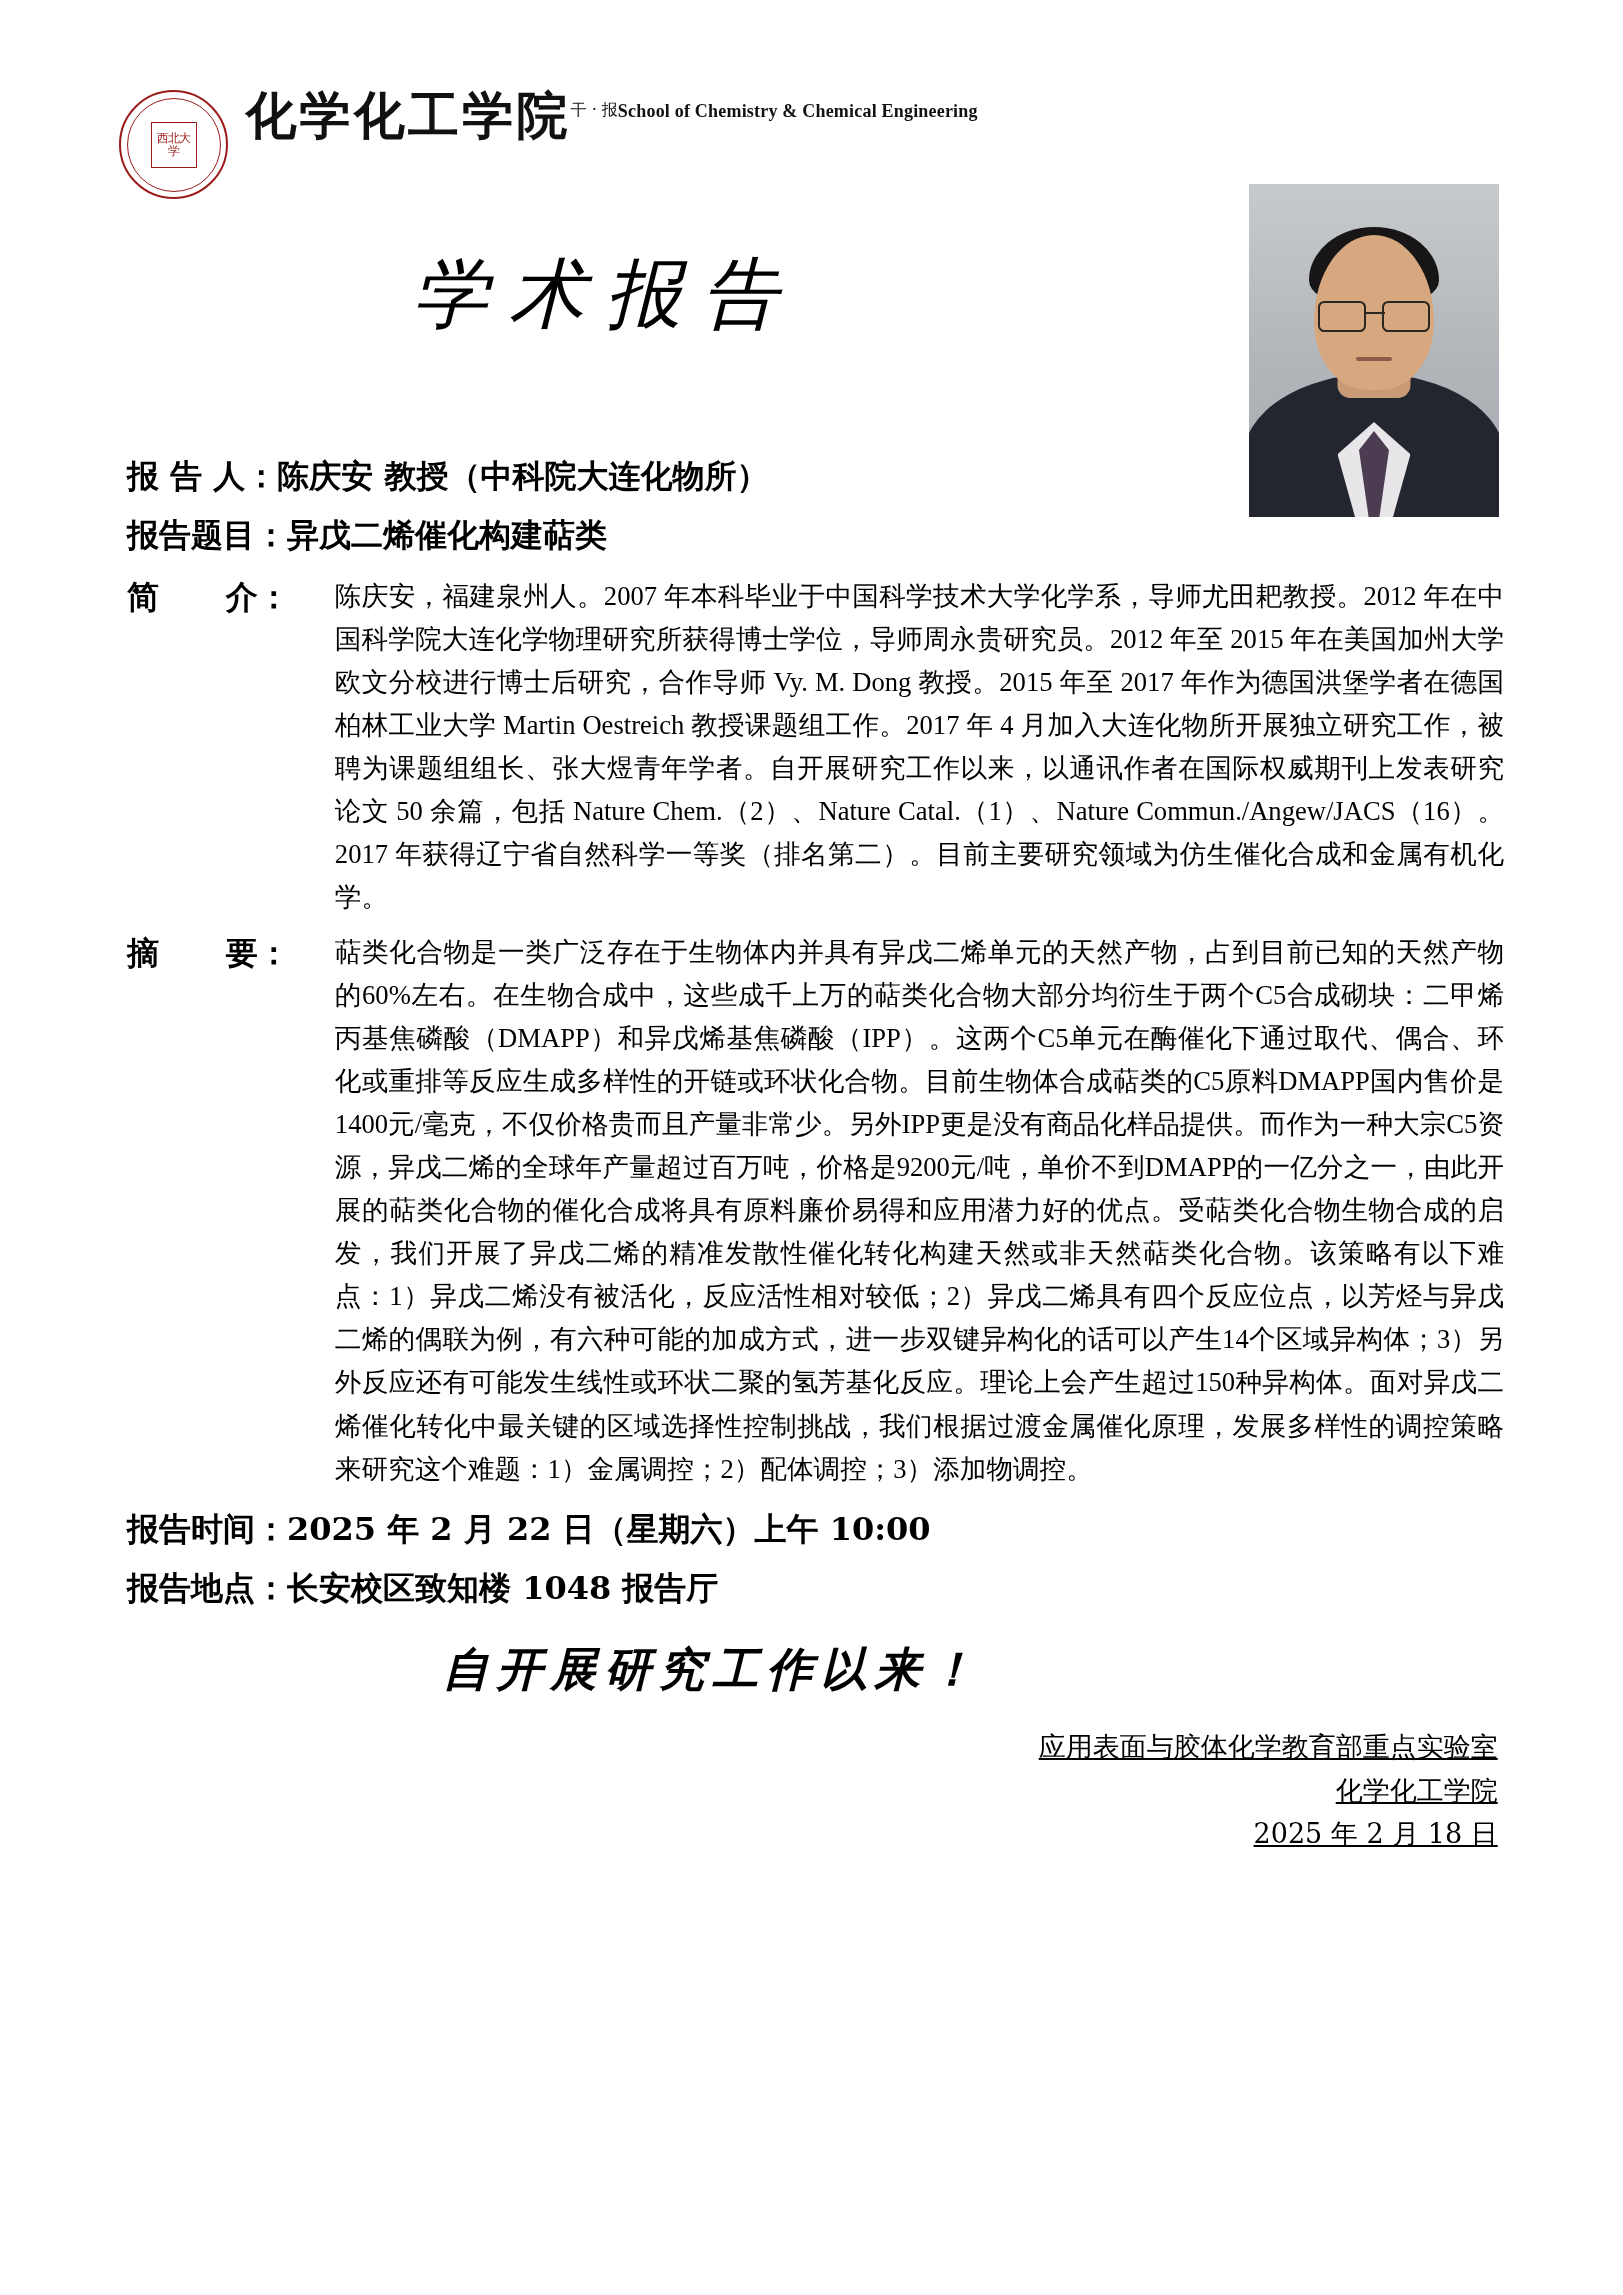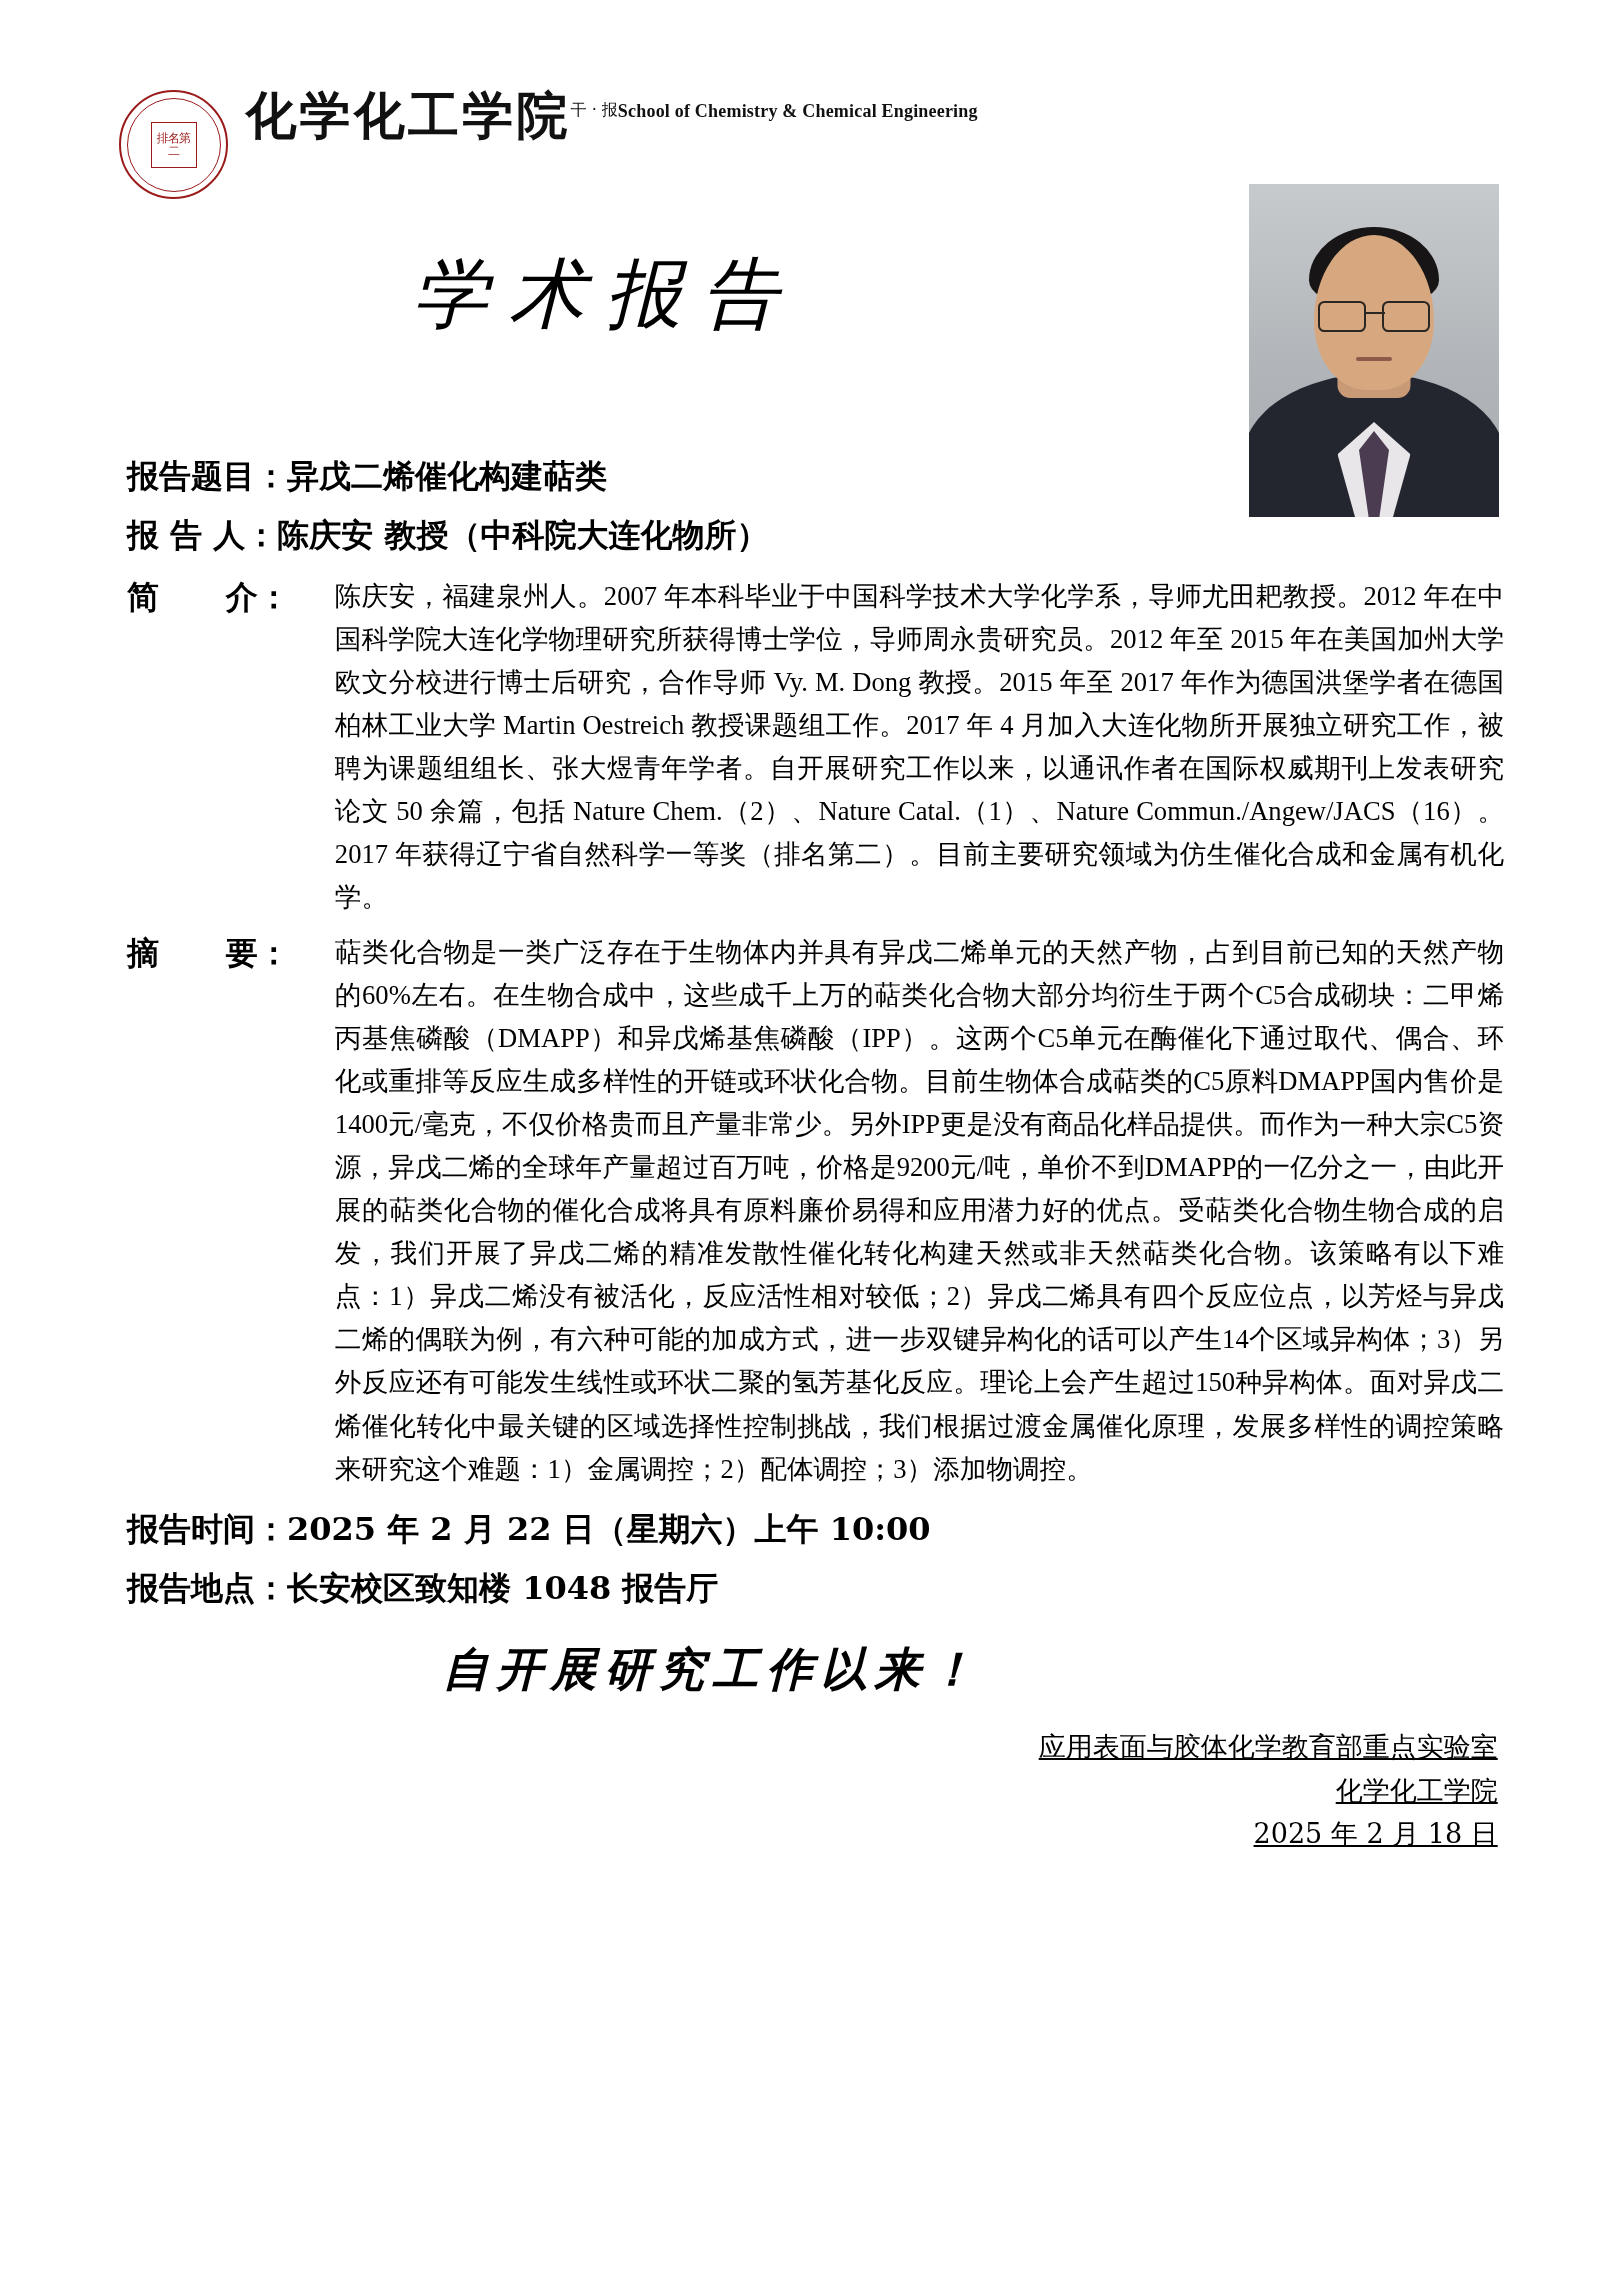--- a/index.html
+++ b/index.html
@@ -309,21 +309,21 @@
   }
   .signature div { white-space: nowrap; }
 </style>
 </head>
 <body>
 
 <div class="page">
 
   <div class="header">
     <div class="seal">
-      <div class="seal-inner">排名第二</div>
+      <div class="seal-inner">西北大学</div>
     </div>
     <div class="logo-text">
       <div class="logo-cn"><span>化学化工学院</span><span class="sup">干 · 报</span></div>
       <div class="logo-en">School of Chemistry &amp; Chemical Engineering</div>
     </div>
   </div>
 
   <div class="portrait">
     <div class="bg"></div>
     <div class="suit"></div>
@@ -338,28 +338,28 @@
       <div class="lens r"></div>
     </div>
     <div class="mouth"></div>
   </div>
 
   <div class="main-title">学术报告</div>
 
   <div class="content">
 
     <div class="row">
-      <div class="lbl">报告题目：</div>
-      <div class="val-big">异戊二烯催化构建萜类</div>
-    </div>
-
-    <div class="row">
       <div class="lbl">报 告 人：</div>
       <div class="val-big">陈庆安 教授</div>
       <div class="val-big paren">（中科院大连化物所）</div>
+    </div>
+
+    <div class="row">
+      <div class="lbl">报告题目：</div>
+      <div class="val-big">异戊二烯催化构建萜类</div>
     </div>
 
     <div class="para-row row-bio">
       <div class="lbl">简      介：</div>
       <div class="para">陈庆安，福建泉州人。2007 年本科毕业于中国科学技术大学化学系，导师尤田耙教授。2012 年在中国科学院大连化学物理研究所获得博士学位，导师周永贵研究员。2012 年至 2015 年在美国加州大学欧文分校进行博士后研究，合作导师 Vy. M. Dong 教授。2015 年至 2017 年作为德国洪堡学者在德国柏林工业大学 Martin Oestreich 教授课题组工作。2017 年 4 月加入大连化物所开展独立研究工作，被聘为课题组组长、张大煜青年学者。自开展研究工作以来，以通讯作者在国际权威期刊上发表研究论文 50 余篇，包括 Nature Chem.（2）、Nature Catal.（1）、Nature Commun./Angew/JACS（16）。2017 年获得辽宁省自然科学一等奖（排名第二）。目前主要研究领域为仿生催化合成和金属有机化学。</div>
     </div>
 
     <div class="para-row row-abs">
       <div class="lbl">摘      要：</div>
       <div class="para">萜类化合物是一类广泛存在于生物体内并具有异戊二烯单元的天然产物，占到目前已知的天然产物的60%左右。在生物合成中，这些成千上万的萜类化合物大部分均衍生于两个C5合成砌块：二甲烯丙基焦磷酸（DMAPP）和异戊烯基焦磷酸（IPP）。这两个C5单元在酶催化下通过取代、偶合、环化或重排等反应生成多样性的开链或环状化合物。目前生物体合成萜类的C5原料DMAPP国内售价是1400元/毫克，不仅价格贵而且产量非常少。另外IPP更是没有商品化样品提供。而作为一种大宗C5资源，异戊二烯的全球年产量超过百万吨，价格是9200元/吨，单价不到DMAPP的一亿分之一，由此开展的萜类化合物的催化合成将具有原料廉价易得和应用潜力好的优点。受萜类化合物生物合成的启发，我们开展了异戊二烯的精准发散性催化转化构建天然或非天然萜类化合物。该策略有以下难点：1）异戊二烯没有被活化，反应活性相对较低；2）异戊二烯具有四个反应位点，以芳烃与异戊二烯的偶联为例，有六种可能的加成方式，进一步双键异构化的话可以产生14个区域异构体；3）另外反应还有可能发生线性或环状二聚的氢芳基化反应。理论上会产生超过150种异构体。面对异戊二烯催化转化中最关键的区域选择性控制挑战，我们根据过渡金属催化原理，发展多样性的调控策略来研究这个难题：1）金属调控；2）配体调控；3）添加物调控。</div>

